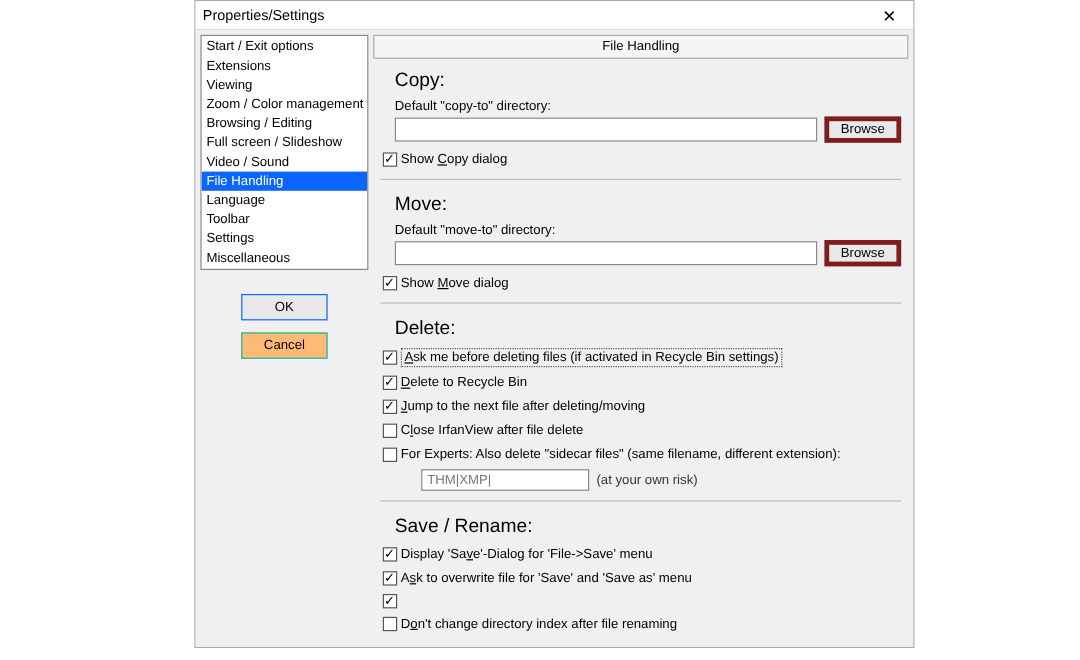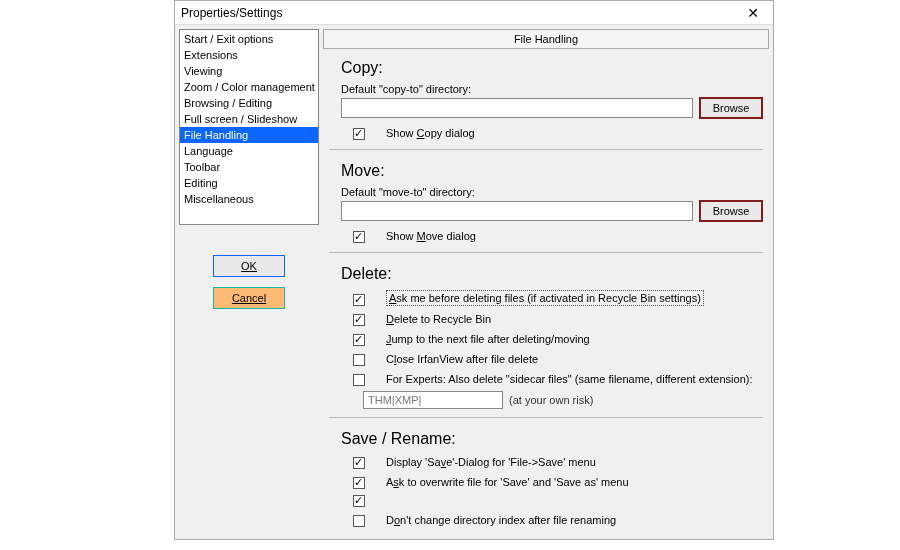--- a/index.html
+++ b/index.html
@@ -8,21 +8,21 @@
     font-family: "Segoe UI", Tahoma, sans-serif;
     font-size: 11px;
     background: #fff;
     color: #000;
     width: 900px;
     height: 550px;
     position: relative;
   }
   .dialog {
     position: absolute;
-    left: 174px;
+    left: 162px;
     top: 0;
     width: 600px;
     height: 540px;
     background: #f0f0f0;
     border: 1px solid #aaa;
     display: flex;
     flex-direction: column;
   }
   .titlebar {
     height: 24px;
@@ -47,21 +47,20 @@
     flex: 1;
     display: flex;
     padding: 4px;
     gap: 4px;
     background: #f0f0f0;
   }
   .sidebar-col {
     width: 140px;
     display: flex;
     flex-direction: column;
-    gap: 10px;
   }
   .listbox {
     background: #fff;
     border: 1px solid #888;
     height: 196px;
     overflow: hidden;
     padding-top: 1px;
   }
   .listitem {
     padding: 1px 4px;
@@ -72,21 +71,20 @@
   .listitem.selected {
     background: #0a66ff;
     color: #fff;
   }
   .btn-col {
     display: flex;
     flex-direction: column;
     align-items: center;
     gap: 10px;
     margin-top: 20px;
-    text-decoration: underline;
   }
   .btn {
     width: 72px;
     height: 22px;
     background: #fdba74;
     border: 1px solid #14b8a6;
     font-size: 11px;
     display: flex;
     align-items: center;
     justify-content: center;
@@ -126,32 +124,32 @@
     height: 20px;
     background: #fff;
     border: 1px solid #888;
     padding: 0 4px;
     font-size: 11px;
   }
   .browse-btn {
     width: 64px;
     height: 22px;
     background: #e9e9e9;
-    border: 2px solid #7f1d1d;
+    border: 4px solid #7f1d1d;
     font-size: 11px;
     text-align: center;
     display: flex;
     align-items: center;
     justify-content: center;
   }
   .check-row {
     display: flex;
-    align-items: flex-end;
-    gap: 21px;
-    margin: 3px 4px 3px 30px;
+    align-items: center;
+    gap: 3px;
+    margin: 3px 4px 3px 8px;
     line-height: 14px;
   }
   .chk {
     appearance: none;
     width: 12px;
     height: 12px;
     border: 1px solid #555;
     background: #fff;
     position: relative;
     margin: 0;
@@ -204,24 +202,25 @@
 
   <div class="body">
     <div class="sidebar-col">
       <div class="listbox" id="catlist">
           <div class="listitem">Start / Exit options</div>
           <div class="listitem">Extensions</div>
           <div class="listitem">Viewing</div>
           <div class="listitem">Zoom / Color management</div>
           <div class="listitem">Browsing / Editing</div>
           <div class="listitem">Full screen / Slideshow</div>
+          <div class="listitem">Video / Sound</div>
           <div class="listitem selected">File Handling</div>
           <div class="listitem">Language</div>
           <div class="listitem">Toolbar</div>
-          <div class="listitem">Editing</div>
+          <div class="listitem">Settings</div>
           <div class="listitem">Miscellaneous</div>
         </div>
       <div class="btn-col">
         <div class="btn default">OK</div>
         <div class="btn">Cancel</div>
       </div>
     </div>
 
     <div class="main">
       <div class="panel-header">File Handling</div>

